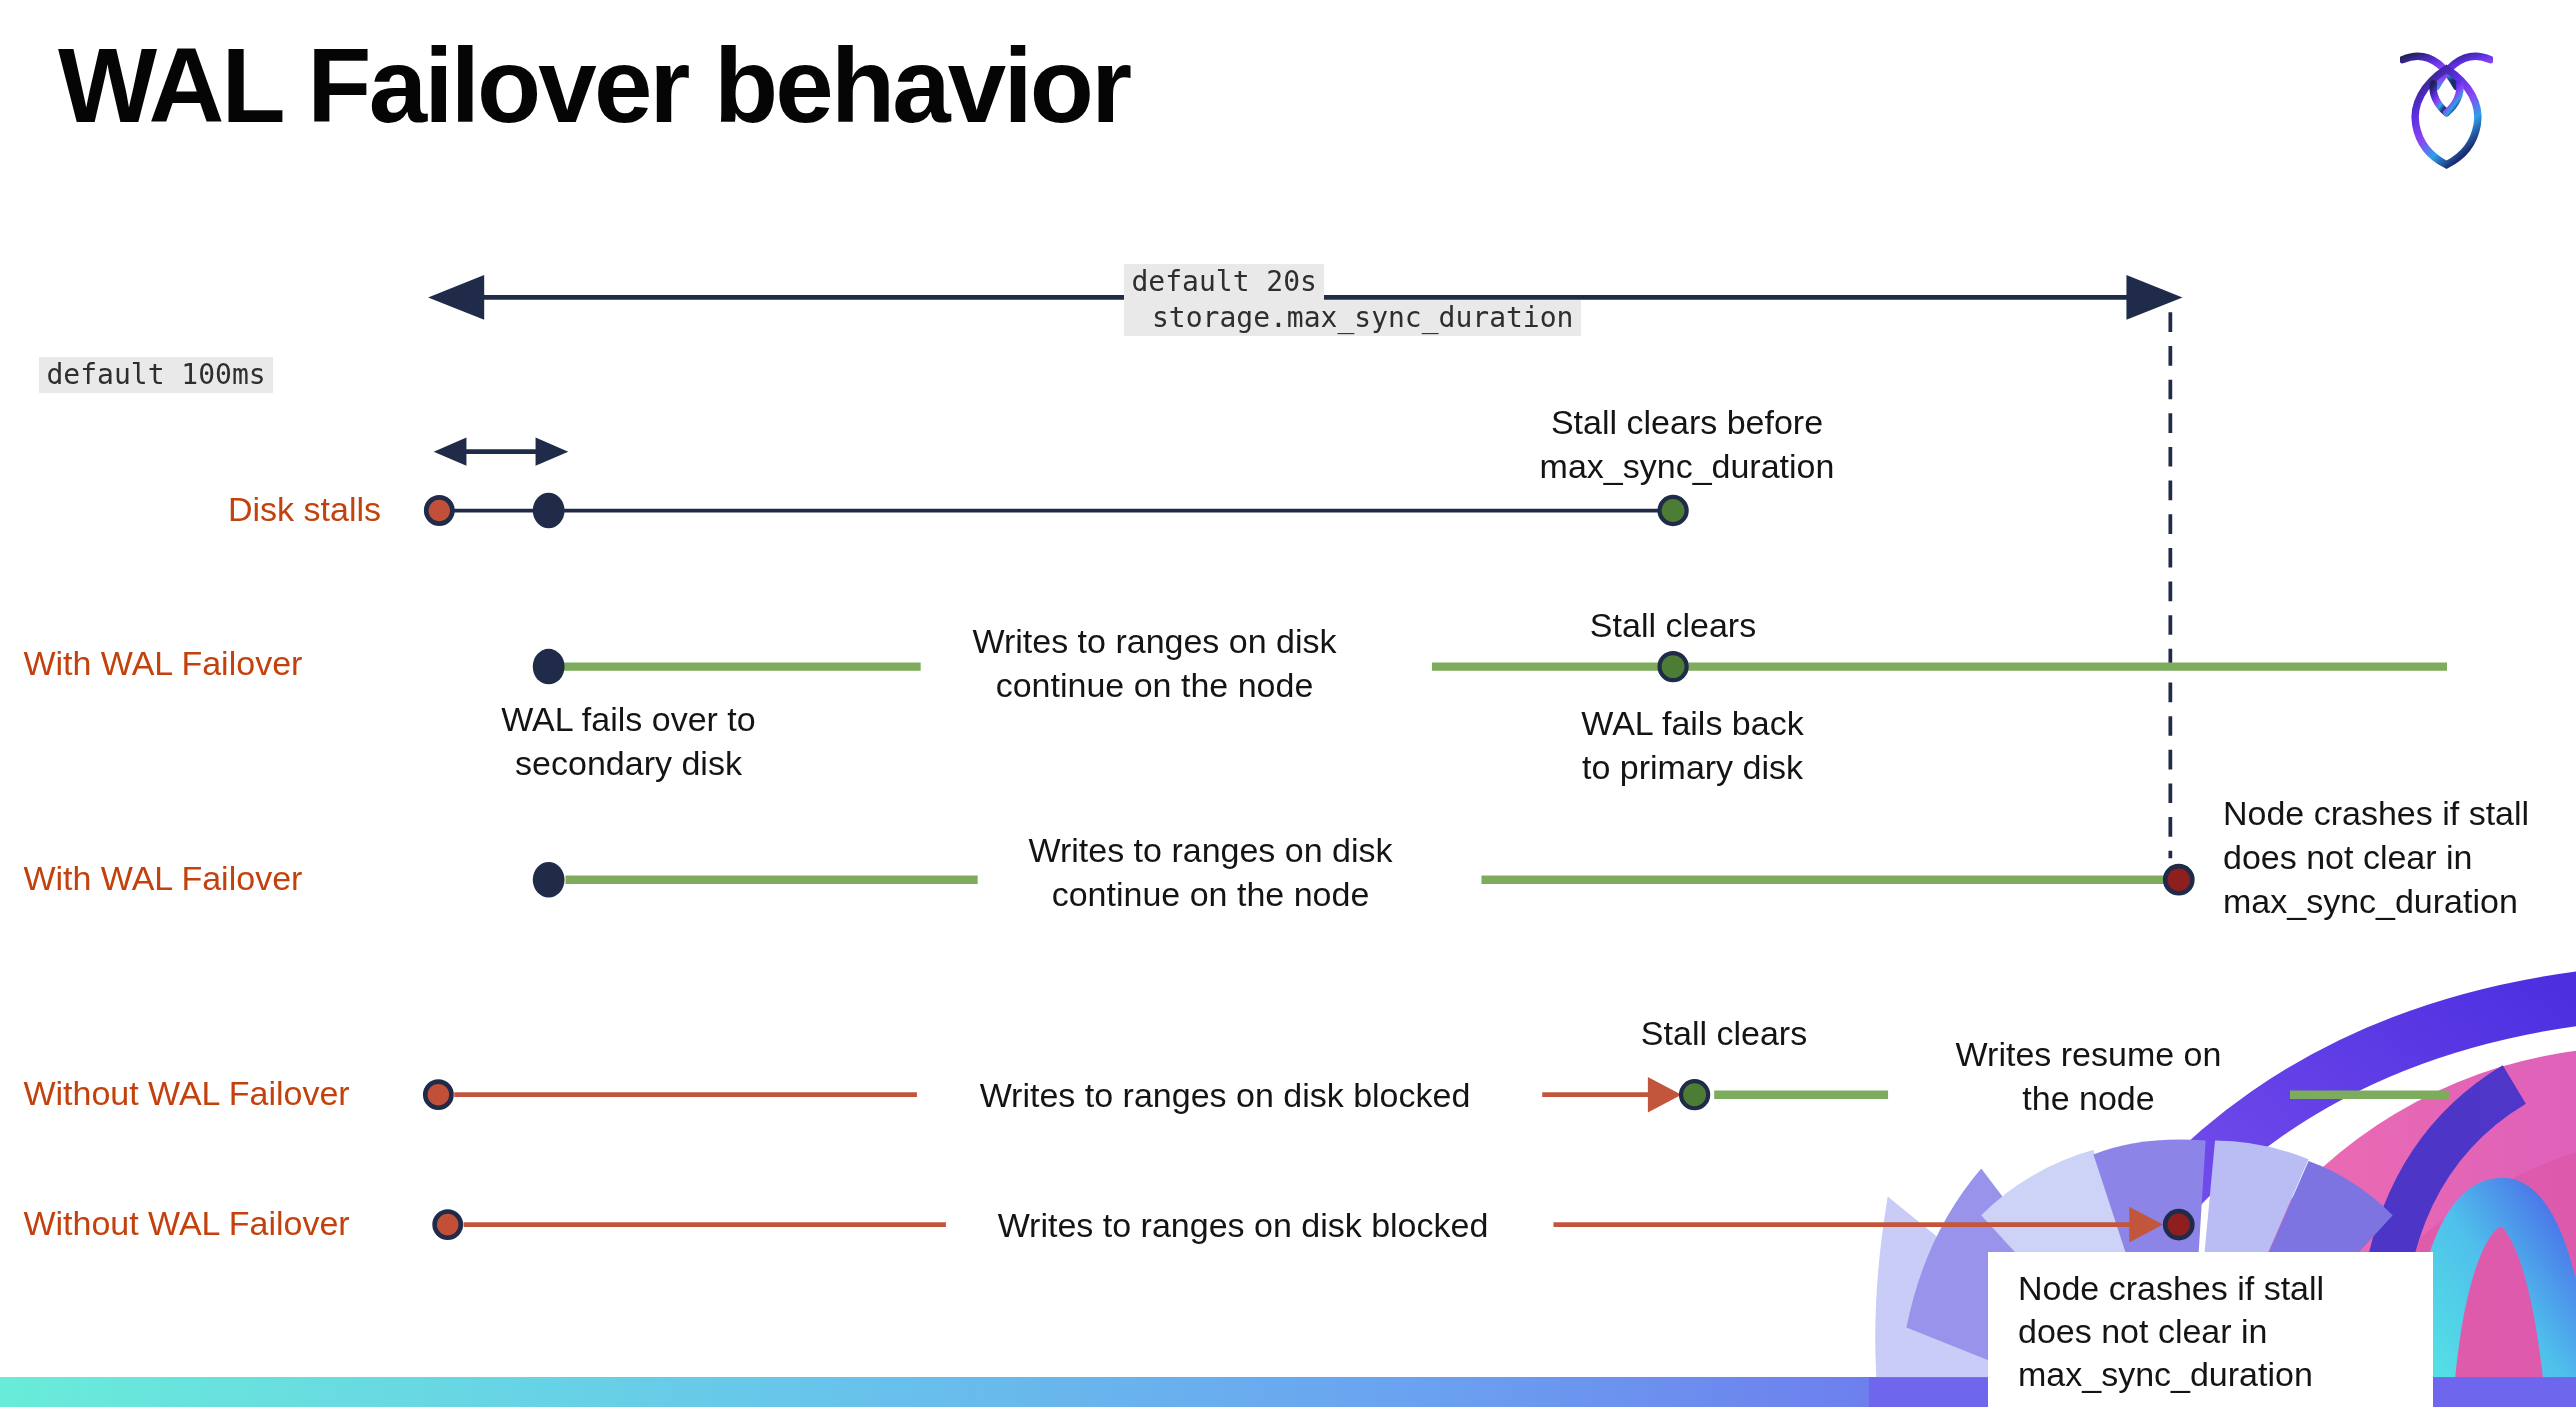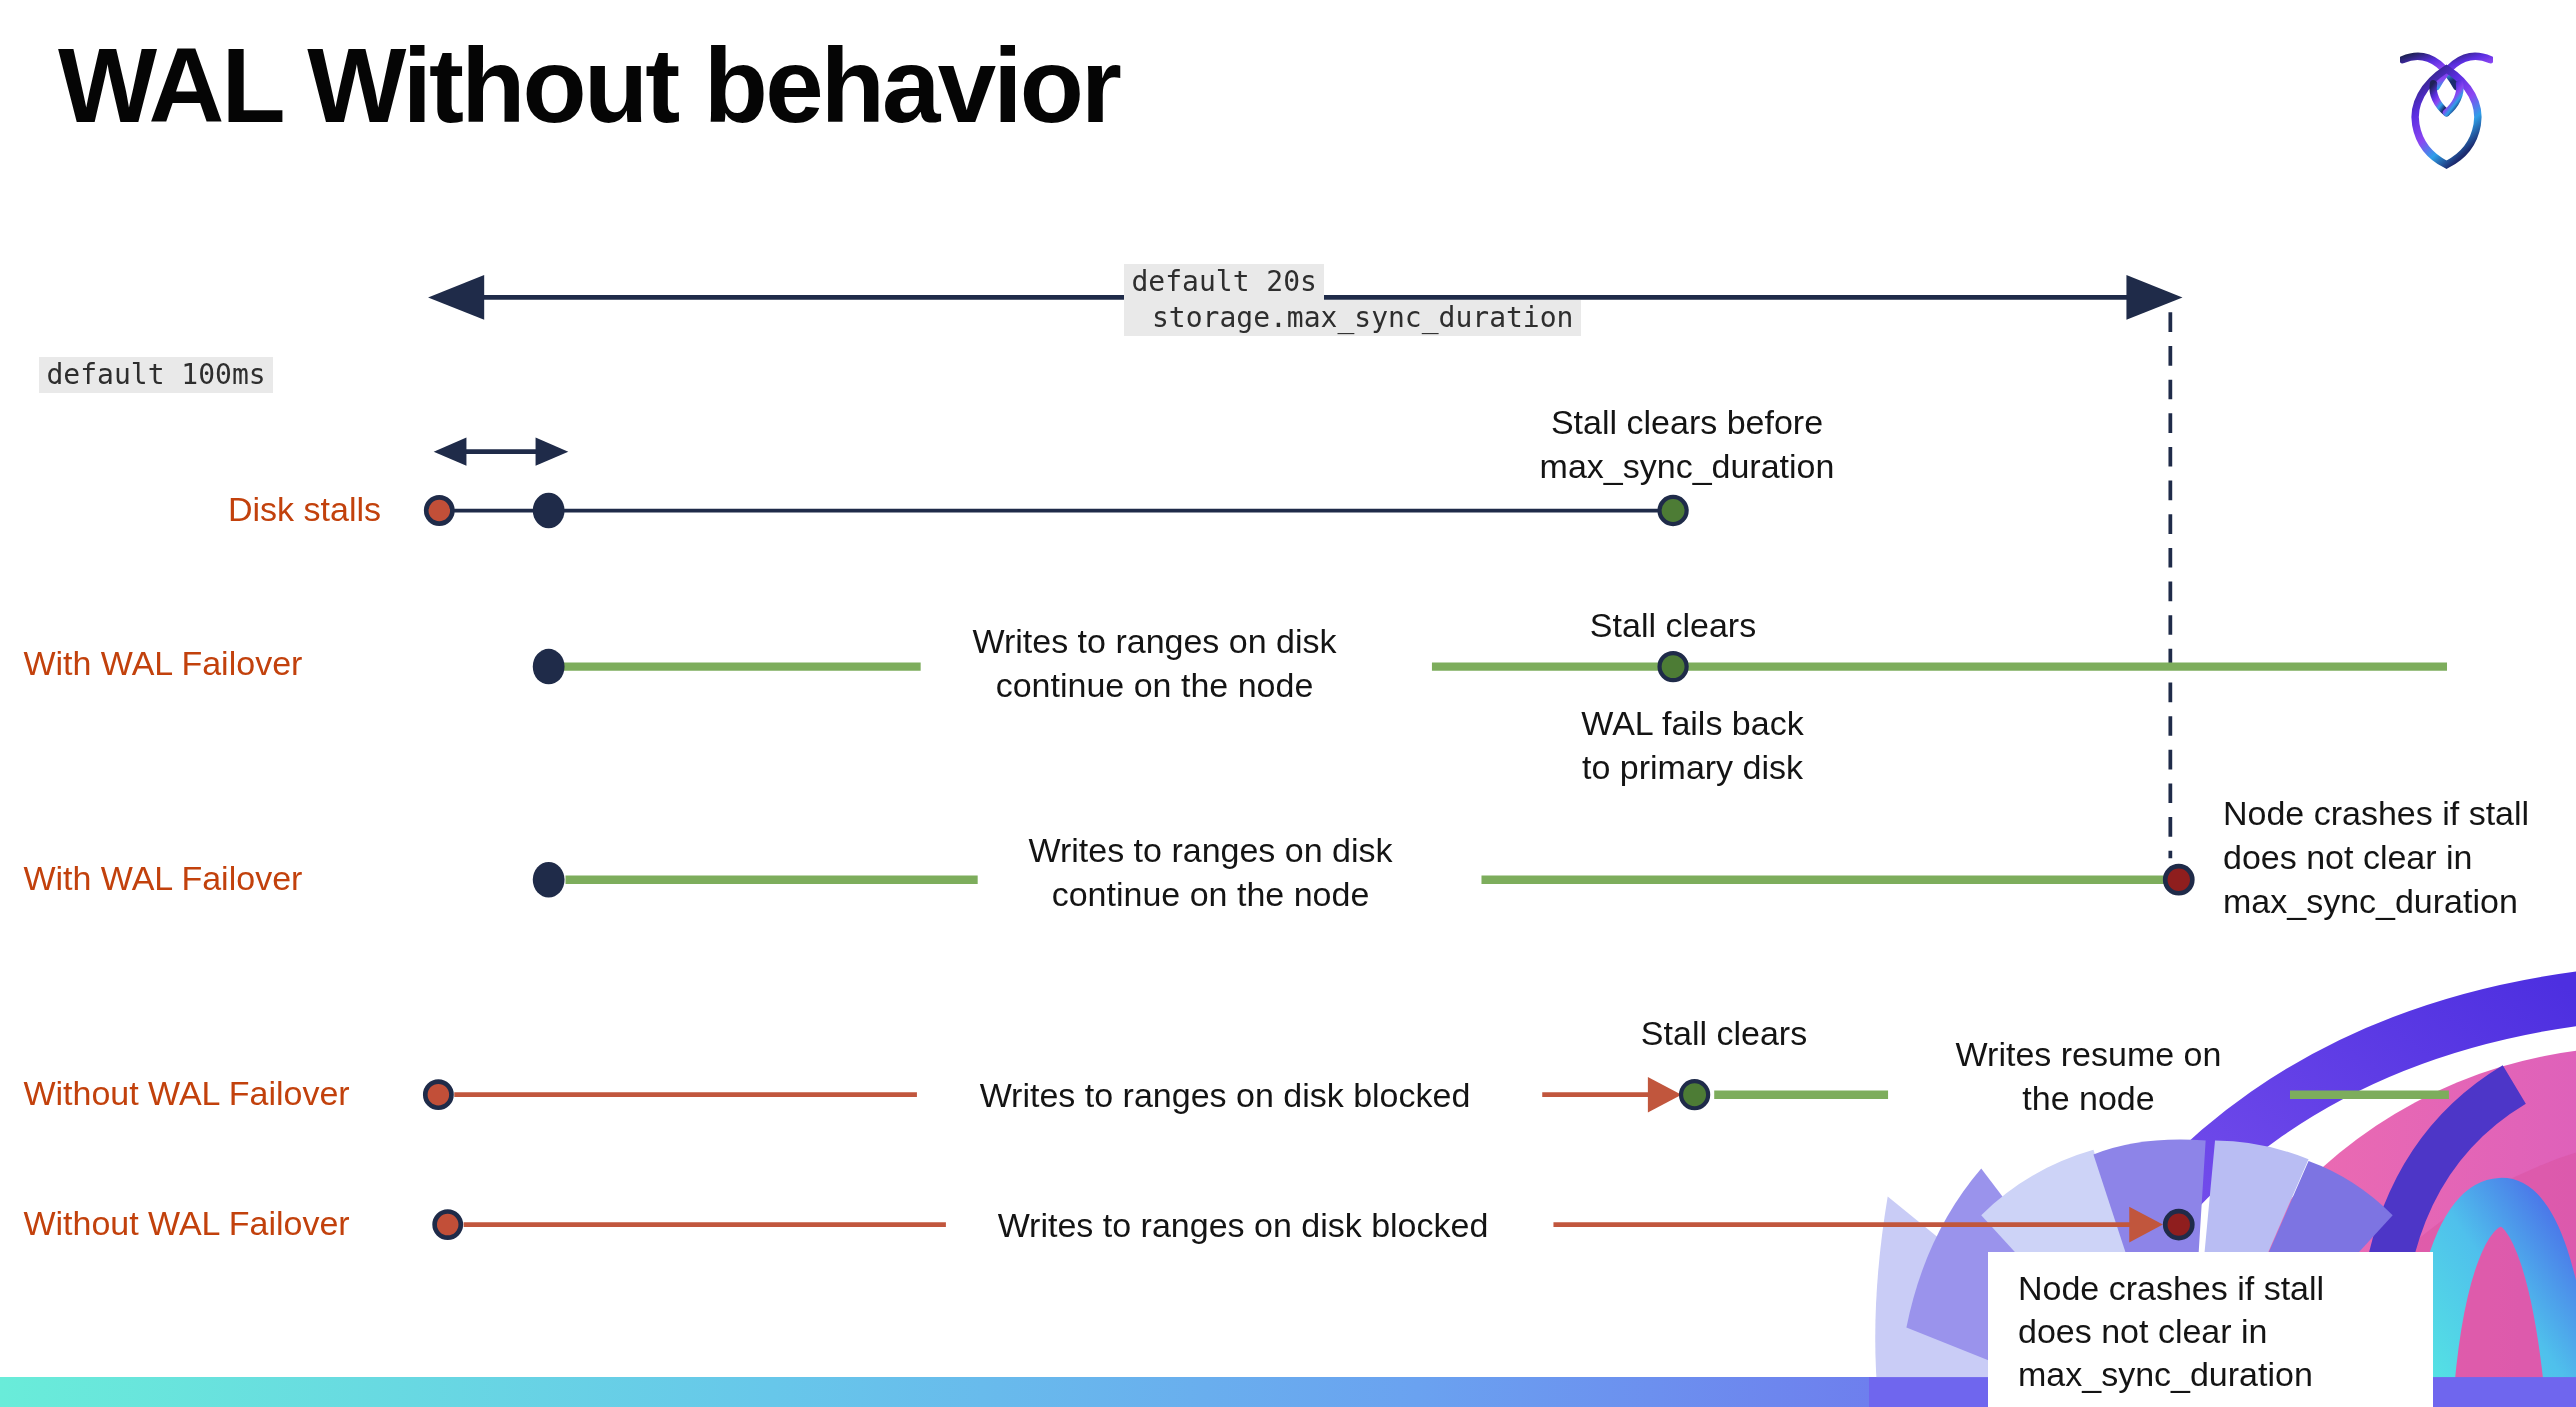--- a/index.html
+++ b/index.html
@@ -120,21 +120,21 @@
 
     <g>
       <line x1="496" y1="1310" x2="1012" y2="1310" stroke="#c1563d" stroke-width="5"></line>
       <line x1="1662" y1="1310" x2="2284" y2="1310" stroke="#c1563d" stroke-width="5"></line>
       <polygon points="2314,1310 2278,1291 2278,1329" fill="#c1563d"></polygon>
       <circle cx="479" cy="1310" r="14" fill="#c24f38" stroke="#1f2b49" stroke-width="5"></circle>
       <circle cx="2331" cy="1310" r="14.5" fill="#8f1e1e" stroke="#1f2b49" stroke-width="5"></circle>
     </g>
   </svg>
 
-  <div class="abs title layer3">WAL Without behavior</div>
+  <div class="abs title layer3">WAL Failover behavior</div>
 
   <div class="abs layer3" style="left:2400px;top:47px;width:93px;height:122px;">
     <svg width="93" height="122" viewBox="0 0 100 130">
       <defs>
         <linearGradient id="gLogo" x1="0" y1="0" x2="0.6" y2="1">
           <stop offset="0" stop-color="#1e2156"></stop>
             <stop offset="0.35" stop-color="#5a2ee0"></stop>
           <stop offset="0.6" stop-color="#8b46f2"></stop>
             <stop offset="0.8" stop-color="#2f9fe8"></stop>
           <stop offset="1" stop-color="#1c2a6e"></stop>
@@ -157,20 +157,22 @@
 
   <div class="abs rowlabel layer3" style="left:228px;top:490px;">Disk stalls</div>
   <div class="abs rowlabel layer3" style="left:23.4px;top:644px;">With WAL Failover</div>
   <div class="abs rowlabel layer3" style="left:23.4px;top:859px;">With WAL Failover</div>
   <div class="abs rowlabel layer3" style="left:23.4px;top:1074px;">Without WAL Failover</div>
   <div class="abs rowlabel layer3" style="left:23.4px;top:1204px;">Without WAL Failover</div>
 
   <div class="abs note center layer3" style="left:1486px;top:400px;width:402px;">Stall clears before
 max_sync_duration</div>
 
+  <div class="abs note center layer3" style="left:432px;top:697px;width:393px;">WAL fails over to
+secondary disk</div>
   <div class="abs note center layer3" style="left:935px;top:619px;width:439px;">Writes to ranges on disk
 continue on the node</div>
   <div class="abs note center layer3" style="left:1486px;top:603px;width:374px;">Stall clears</div>
   <div class="abs note center layer3" style="left:1496px;top:701px;width:393px;">WAL fails  back
 to primary disk</div>
 
   <div class="abs note center layer3" style="left:991px;top:828px;width:439px;">Writes to ranges on disk
 continue on the node</div>
   <div class="abs note layer3" style="left:2223px;top:791px;width:355px;">Node crashes if stall
 does not clear in

